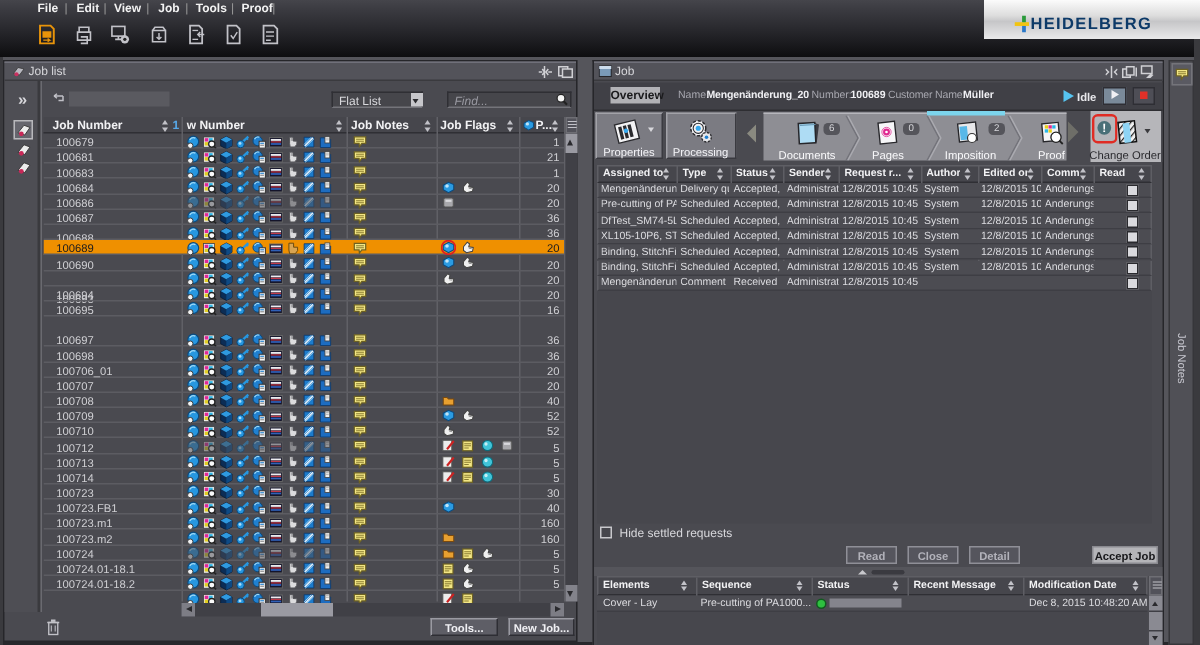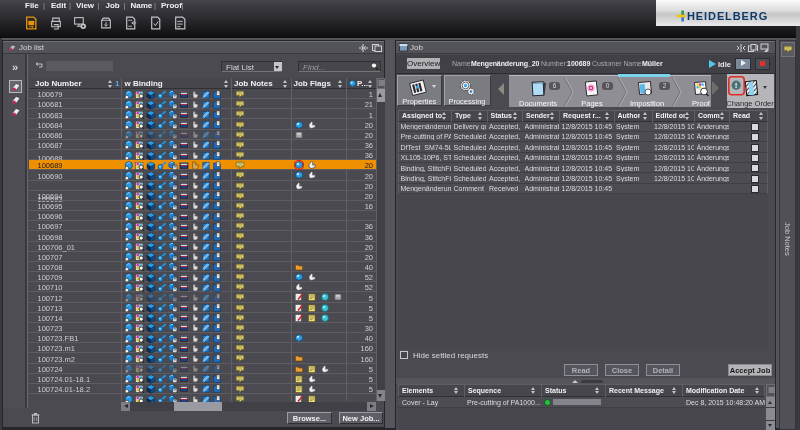--- a/index.html
+++ b/index.html
@@ -136,21 +136,21 @@
         <line x1="4" y1="10" x2="7" y2="10" stroke="#c2c2c8" stroke-width="0.9"></line>
       </g>
 </defs>
   </svg>
 
 <div class="a" style="left:0;top:0;width:800px;height:38px;background:linear-gradient(180deg,#45454b 0%,#3a3a40 18%,#2c2c31 45%,#1d1d21 72%,#0d0d0f 100%)"></div>
 <div class="tx" style="left:25px;top:1px;font-size:8px;font-weight:bold;color:#f2f2f2">File</div>
 <div class="tx" style="left:51px;top:1px;font-size:8px;font-weight:bold;color:#f2f2f2">Edit</div>
 <div class="tx" style="left:76px;top:1px;font-size:8px;font-weight:bold;color:#f2f2f2">View</div>
 <div class="tx" style="left:105.5px;top:1px;font-size:8px;font-weight:bold;color:#f2f2f2">Job</div>
-<div class="tx" style="left:130.5px;top:1px;font-size:8px;font-weight:bold;color:#f2f2f2">Name</div>
+<div class="tx" style="left:130.5px;top:1px;font-size:8px;font-weight:bold;color:#f2f2f2">Tools</div>
 <div class="tx" style="left:161px;top:1px;font-size:8px;font-weight:bold;color:#f2f2f2">Proof</div>
 <div class="tx" style="left:43px;top:1px;font-size:8px;color:#9a9a9a">|</div>
 <div class="tx" style="left:69px;top:1px;font-size:8px;color:#9a9a9a">|</div>
 <div class="tx" style="left:97.5px;top:1px;font-size:8px;color:#9a9a9a">|</div>
 <div class="tx" style="left:123.5px;top:1px;font-size:8px;color:#9a9a9a">|</div>
 <div class="tx" style="left:154px;top:1px;font-size:8px;color:#9a9a9a">|</div>
 <div class="tx" style="left:181.5px;top:1px;font-size:8px;color:#9a9a9a">|</div>
 <svg class="a" style="left:24px;top:16px" width="14" height="14" viewBox="0 0 12 13">
 <path d="M2 1 L8.5 1 L10.5 3 L10.5 12 L2 12 Z" fill="none" stroke="#e8940a" stroke-width="1.2"></path>
     <rect x="3.5" y="4.5" width="5.5" height="4" fill="#e8940a"></rect>
@@ -231,21 +231,21 @@
 <div class="a" style="left:273.5px;top:62px;width:8px;height:9px;background:#c6c6ca"></div>
 <div class="a" style="left:275px;top:65.5px;width:0;height:0;border:2.5px solid transparent;border-top:3.5px solid #2a2a2e"></div>
 <div class="a" style="left:298px;top:61px;width:83px;height:11px;background:#46464b;border:1px solid #2f2f34;border-bottom-color:#74747a"></div>
 <div class="tx" style="left:303px;top:62.5px;font-size:8px;font-style:italic;color:#9a9aa2">Find...</div>
 <svg class="a" style="left:370px;top:62px" width="9" height="9" viewBox="0 0 9 9">
     <circle cx="4" cy="3.5" r="2.6" fill="#f4f4f4" stroke="#222" stroke-width="0.8"></circle>
     <line x1="5.8" y1="5.5" x2="8" y2="7.8" stroke="#222" stroke-width="1.4"></line>
   </svg>
 <div class="a" style="left:29px;top:77.5px;width:356px;height:11.5px;background:#46464c;border-bottom:1px solid #2f2f34"></div>
 <div class="tx" style="left:35px;top:79px;font-size:8px;font-weight:bold;color:#f2f2f4">Job Number</div>
-<div class="tx" style="left:124.5px;top:79px;font-size:8px;font-weight:bold;color:#f2f2f4">w Binding</div>
+<div class="tx" style="left:124.5px;top:79px;font-size:8px;font-weight:bold;color:#f2f2f4">w Number</div>
 <div class="tx" style="left:234px;top:79px;font-size:8px;font-weight:bold;color:#f2f2f4">Job Notes</div>
 <div class="tx" style="left:293.5px;top:79px;font-size:8px;font-weight:bold;color:#f2f2f4">Job Flags</div>
 <div class="sortg" style="left:108px;top:80px"></div>
 <div class="sortg" style="left:224px;top:80px"></div>
 <div class="sortg" style="left:283px;top:80px"></div>
 <div class="sortg" style="left:337.5px;top:80px"></div>
 <div class="sortg" style="left:367.5px;top:80px"></div>
 <div class="tx" style="left:115px;top:79px;font-size:8px;font-weight:bold;color:#57a8e8">1</div>
 <svg class="a" style="left:348px;top:79px" width="9" height="9" viewBox="0 0 10 10">
     <use href="#fBlue"></use>
@@ -393,29 +393,20 @@
 </div>
 <div class="a" style="left:0;top:111.87px;width:347px;height:10.17px;background:transparent;border-bottom:1px solid #5c5c62">
 <div class="tx" style="left:8.5px;top:1.2px;font-size:7.5px;color:#cfcfd3">100695</div>
 <svg class="a" style="left:95px;top:0.5px;opacity:1" width="99" height="9.5" viewBox="0 0 104 10">
         <use href="#strip"></use>
       </svg>
 <svg class="a" style="left:205.5px;top:0" width="10" height="10" viewBox="0 0 10 10">
         <use href="#note"></use>
       </svg>
 <div class="tx" style="left:291px;top:1.2px;width:53px;text-align:right;font-size:7.5px;color:#cfcfd3">16</div>
-</div>
-<div class="a" style="left:0;top:122.04px;width:347px;height:10.17px;background:transparent;border-bottom:1px solid #5c5c62">
-<div class="tx" style="left:8.5px;top:1.2px;font-size:7.5px;color:#cfcfd3">100696</div>
-<svg class="a" style="left:95px;top:0.5px;opacity:1" width="99" height="9.5" viewBox="0 0 104 10">
-        <use href="#strip"></use>
-      </svg>
-<svg class="a" style="left:205.5px;top:0" width="10" height="10" viewBox="0 0 10 10">
-        <use href="#note"></use>
-      </svg>
 </div>
 <div class="a" style="left:0;top:132.21px;width:347px;height:10.17px;background:transparent;border-bottom:1px solid #5c5c62">
 <div class="tx" style="left:8.5px;top:1.2px;font-size:7.5px;color:#cfcfd3">100697</div>
 <svg class="a" style="left:95px;top:0.5px;opacity:1" width="99" height="9.5" viewBox="0 0 104 10">
         <use href="#strip"></use>
       </svg>
 <svg class="a" style="left:205.5px;top:0" width="10" height="10" viewBox="0 0 10 10">
         <use href="#note"></use>
       </svg>
 <div class="tx" style="left:291px;top:1.2px;width:53px;text-align:right;font-size:7.5px;color:#cfcfd3">36</div>
@@ -679,21 +670,21 @@
 <div class="a" style="left:174px;top:402px;width:48px;height:8.5px;background:#9a9aa2"></div>
 <div class="a" style="left:367px;top:402px;width:9px;height:8.5px;background:#7d7d85"></div>
 <div class="a" style="left:370px;top:404px;width:0;height:0;border:2.8px solid transparent;border-left:4px solid #2a2a2e;border-right:none"></div>
 <svg class="a" style="left:31px;top:412px" width="9" height="12" viewBox="0 0 9 12">
     <rect x="1.5" y="3" width="6" height="8" fill="none" stroke="#c2c2c8" stroke-width="0.9"></rect>
     <line x1="0.5" y1="3" x2="8.5" y2="3" stroke="#c2c2c8" stroke-width="0.9"></line>
     <rect x="3" y="1" width="3" height="1.6" fill="#c2c2c8"></rect>
     <line x1="3.2" y1="5" x2="3.2" y2="9" stroke="#c2c2c8" stroke-width="0.7"></line>
     <line x1="5.8" y1="5" x2="5.8" y2="9" stroke="#c2c2c8" stroke-width="0.7"></line>
   </svg>
-<div class="btn" style="left:287px;top:412px;width:45px;height:12px;font-size:7.5px;line-height:11px">Browse...</div>
+<div class="btn" style="left:287px;top:412px;width:45px;height:12px;font-size:7.5px;line-height:11px">Tools...</div>
 <div class="btn" style="left:339px;top:412px;width:44px;height:12px;font-size:7.5px;line-height:11px">New Job...</div>
 <div class="a" style="left:395px;top:40px;width:381px;height:390px;background:#4a4a50;border:1px solid #26262a;border-bottom:none"></div>
 <div class="a" style="left:396px;top:41px;width:379px;height:13px;background:#53535a;border-bottom:1px solid #3a3a3e;border-top:1px solid #70707a"></div>
 <svg class="a" style="left:399px;top:43px" width="9" height="9" viewBox="0 0 9 9">
     <rect x="0.5" y="1" width="8" height="7" fill="#7a9ab8" stroke="#26262a" stroke-width="0.7"></rect>
     <rect x="0.5" y="1" width="8" height="2" fill="#ccdcec"></rect>
   </svg>
 <div class="tx" style="left:410px;top:43px;font-size:8px;color:#d6d6da">Job</div>
 <svg class="a" style="left:737px;top:44px" width="8" height="8" viewBox="0 0 8 8">
     <path d="M4 0 v8 M0 2 l2 2 -2 2 M8 2 l-2 2 2 2" stroke="#d0d0d4" stroke-width="1" fill="none"></path>
@@ -701,21 +692,21 @@
 <svg class="a" style="left:748px;top:44px" width="10" height="8" viewBox="0 0 10 8">
     <rect x="0.5" y="2" width="5" height="5.5" fill="none" stroke="#d0d0d4"></rect>
     <rect x="3" y="0.5" width="5" height="5.5" fill="#515157" stroke="#d0d0d4"></rect>
     <line x1="9.5" y1="1" x2="9.5" y2="7" stroke="#d0d0d4"></line>
   </svg>
 <svg class="a" style="left:760px;top:43px" width="10" height="10" viewBox="0 0 10 10">
     <rect x="1" y="1" width="7" height="5" fill="none" stroke="#d0d0d4"></rect>
     <path d="M4 9 l3 -3 2 1 -2 2 Z" fill="#d0d0d4"></path>
   </svg>
 <div class="a" style="left:396px;top:55px;width:379px;height:19px;background:#404046;border-bottom:1px solid #2e2e32"></div>
-<div class="a" style="left:407px;top:57.5px;width:33px;height:11px;background:#b2b2b6;color:#1a1a1c;font-size:8px;font-weight:normal;text-align:center;line-height:11px">Overview</div>
+<div class="a" style="left:407px;top:57.5px;width:33px;height:11px;background:#b2b2b6;color:#1a1a1c;font-size:8px;font-weight:bold;text-align:center;line-height:11px">Overview</div>
 <div class="tx" style="left:452px;top:60px;font-size:7px;color:#a8a8b0">Name:</div>
 <div class="tx" style="left:471px;top:60px;font-size:7px;font-weight:bold;color:#f0f0f4;letter-spacing:-0.1px">Mengenänderung_20</div>
 <div class="tx" style="left:541px;top:60px;font-size:7px;color:#a8a8b0">Number:</div>
 <div class="tx" style="left:567px;top:60px;font-size:7px;font-weight:bold;color:#f0f0f4">100689</div>
 <div class="tx" style="left:592px;top:60px;font-size:7px;color:#a8a8b0;letter-spacing:-0.1px">Customer Name:</div>
 <div class="tx" style="left:642px;top:60px;font-size:7px;font-weight:bold;color:#f0f0f4">Müller</div>
 <div class="a" style="left:709px;top:59.5px;width:0;height:0;border:4.5px solid transparent;border-left:7px solid #56c4f0;border-right:none"></div>
 <div class="tx" style="left:718px;top:59.5px;font-size:7.5px;font-weight:bold;color:#e8e8ec">Idle</div>
 <div class="a" style="left:735px;top:57.5px;width:16px;height:12px;background:#7a8a9a;border:1px solid #2e2e34"></div>
 <div class="a" style="left:741px;top:60px;width:0;height:0;border:3.5px solid transparent;border-left:5.5px solid #f0f0f4;border-right:none"></div>

